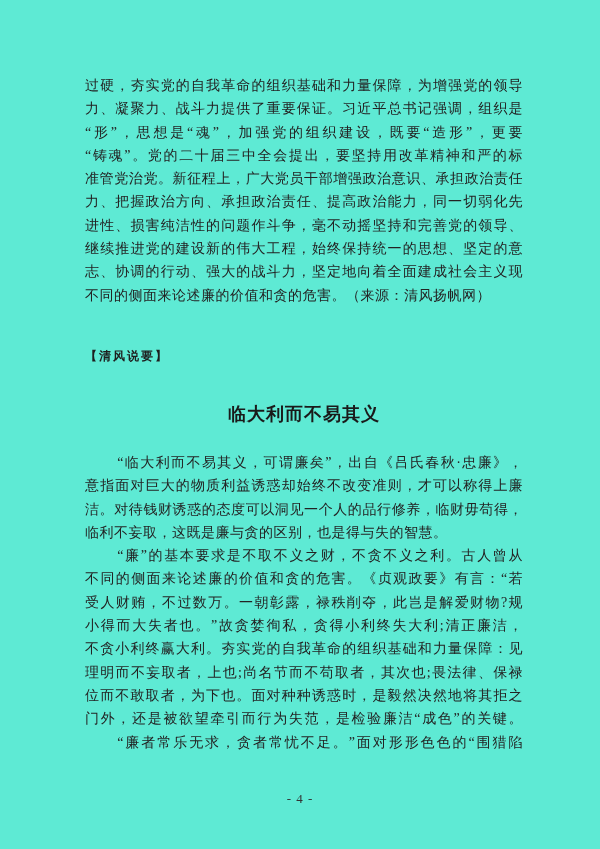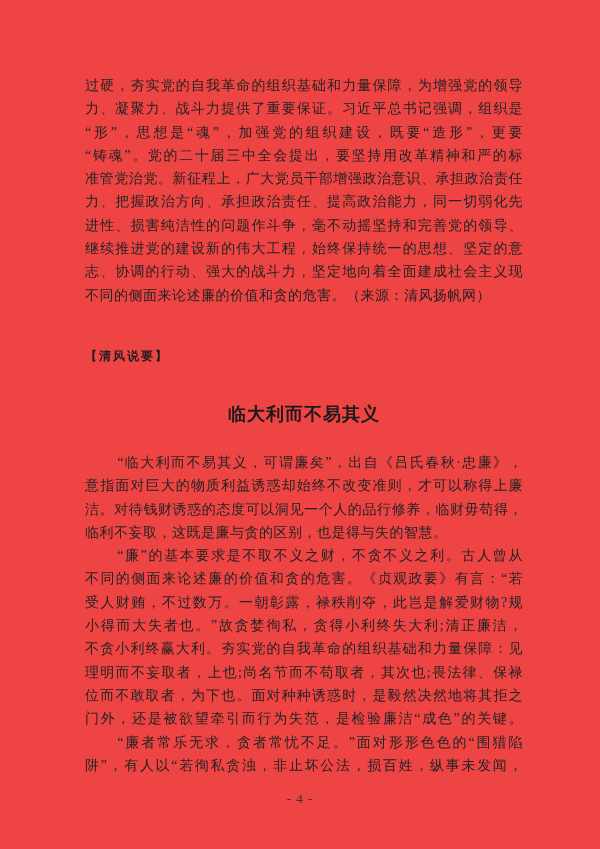--- a/index.html
+++ b/index.html
@@ -1,21 +1,21 @@
 <!DOCTYPE html>
 <html><head>
 <meta charset="utf-8">
 <style>
   * { margin: 0; padding: 0; box-sizing: border-box; }
   html, body { background: #ffffff; }
   .page {
     position: relative;
     width: 600px;
     height: 849px;
-    background: #ef4444;
+    background: #5eead4;
     font-family: "Liberation Serif", "DejaVu Serif", serif;
     color: #232323;
     overflow: hidden;
   }
   .content {
     position: absolute;
     left: 85px;
     top: 0;
     width: 438px;
   }
@@ -92,20 +92,19 @@
           <div class="line">不同的侧面来论述廉的价值和贪的危害。《贞观政要》有言：“若</div>
           <div class="line">受人财贿，不过数万。一朝彰露，禄秩削夺，此岂是解爱财物?规</div>
           <div class="line">小得而大失者也。”故贪婪徇私，贪得小利终失大利;清正廉洁，</div>
           <div class="line">不贪小利终赢大利。夯实党的自我革命的组织基础和力量保障：见</div>
           <div class="line">理明而不妄取者，上也;尚名节而不苟取者，其次也;畏法律、保禄</div>
           <div class="line">位而不敢取者，为下也。面对种种诱惑时，是毅然决然地将其拒之</div>
           <div class="line">门外，还是被欲望牵引而行为失范，是检验廉洁“成色”的关键。</div>
         </div>
       <div class="para indented">
           <div class="line">“廉者常乐无求，贪者常忧不足。”面对形形色色的“围猎陷</div>
-          <div class="line">阱”，有人以“若徇私贪浊，非止坏公法，损百姓，纵事未发闻，</div>
         </div>
     </div>
 
   </div>
 
   <div class="page-number">- 4 -</div>
 </div>
 
 </body></html>

